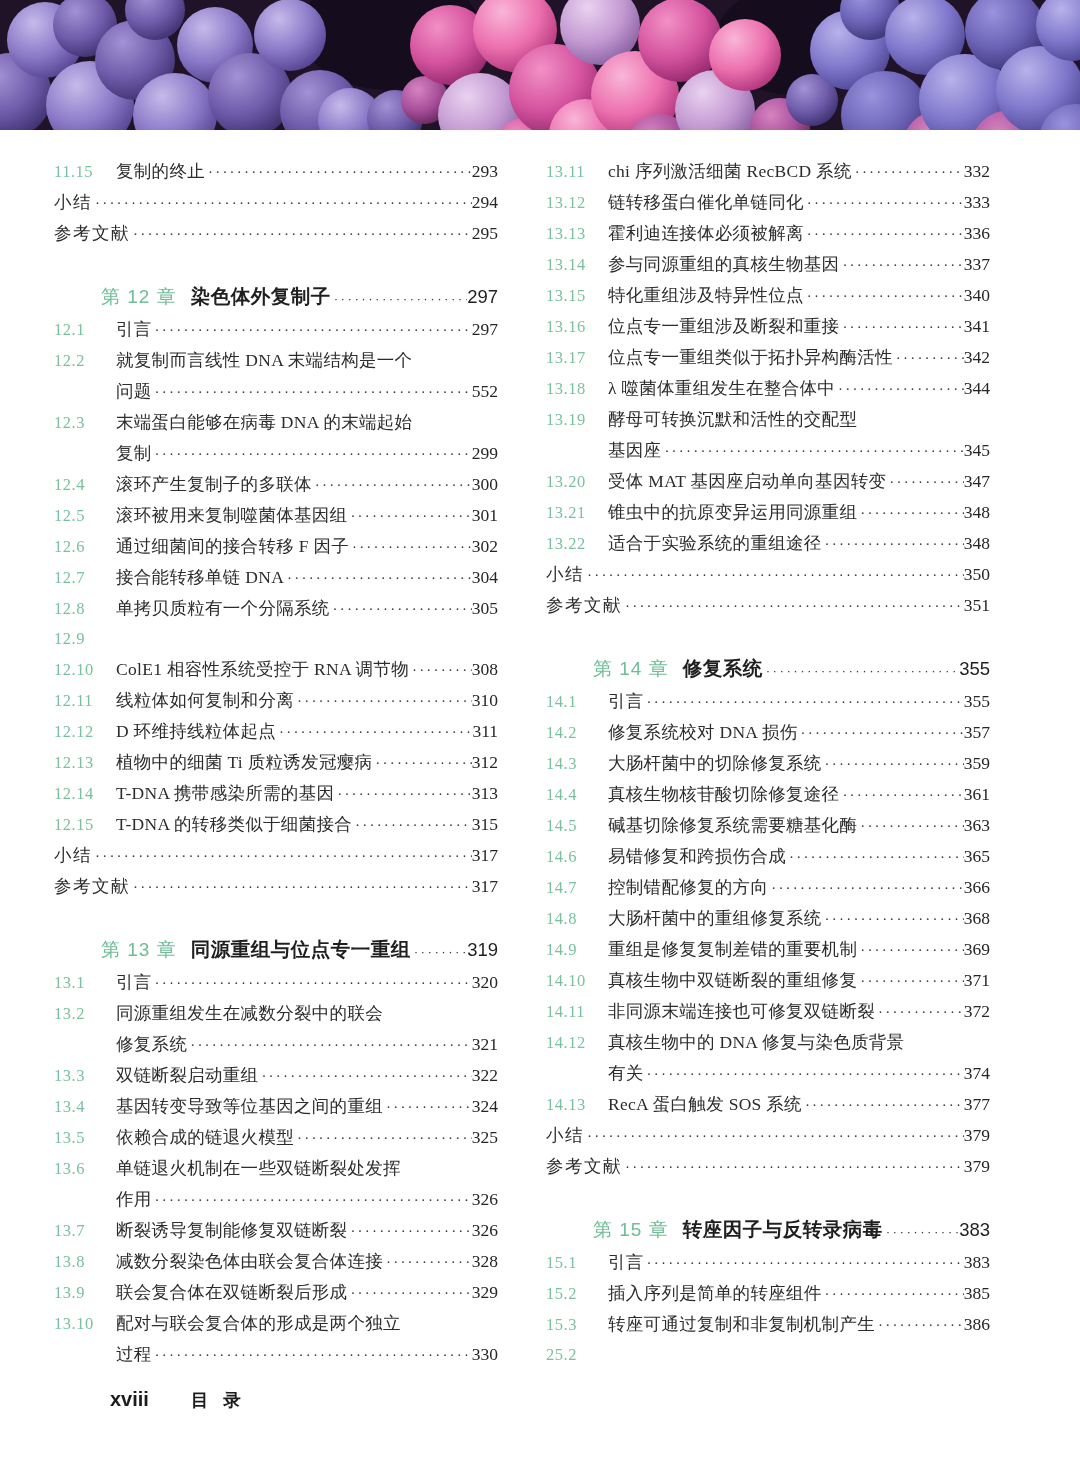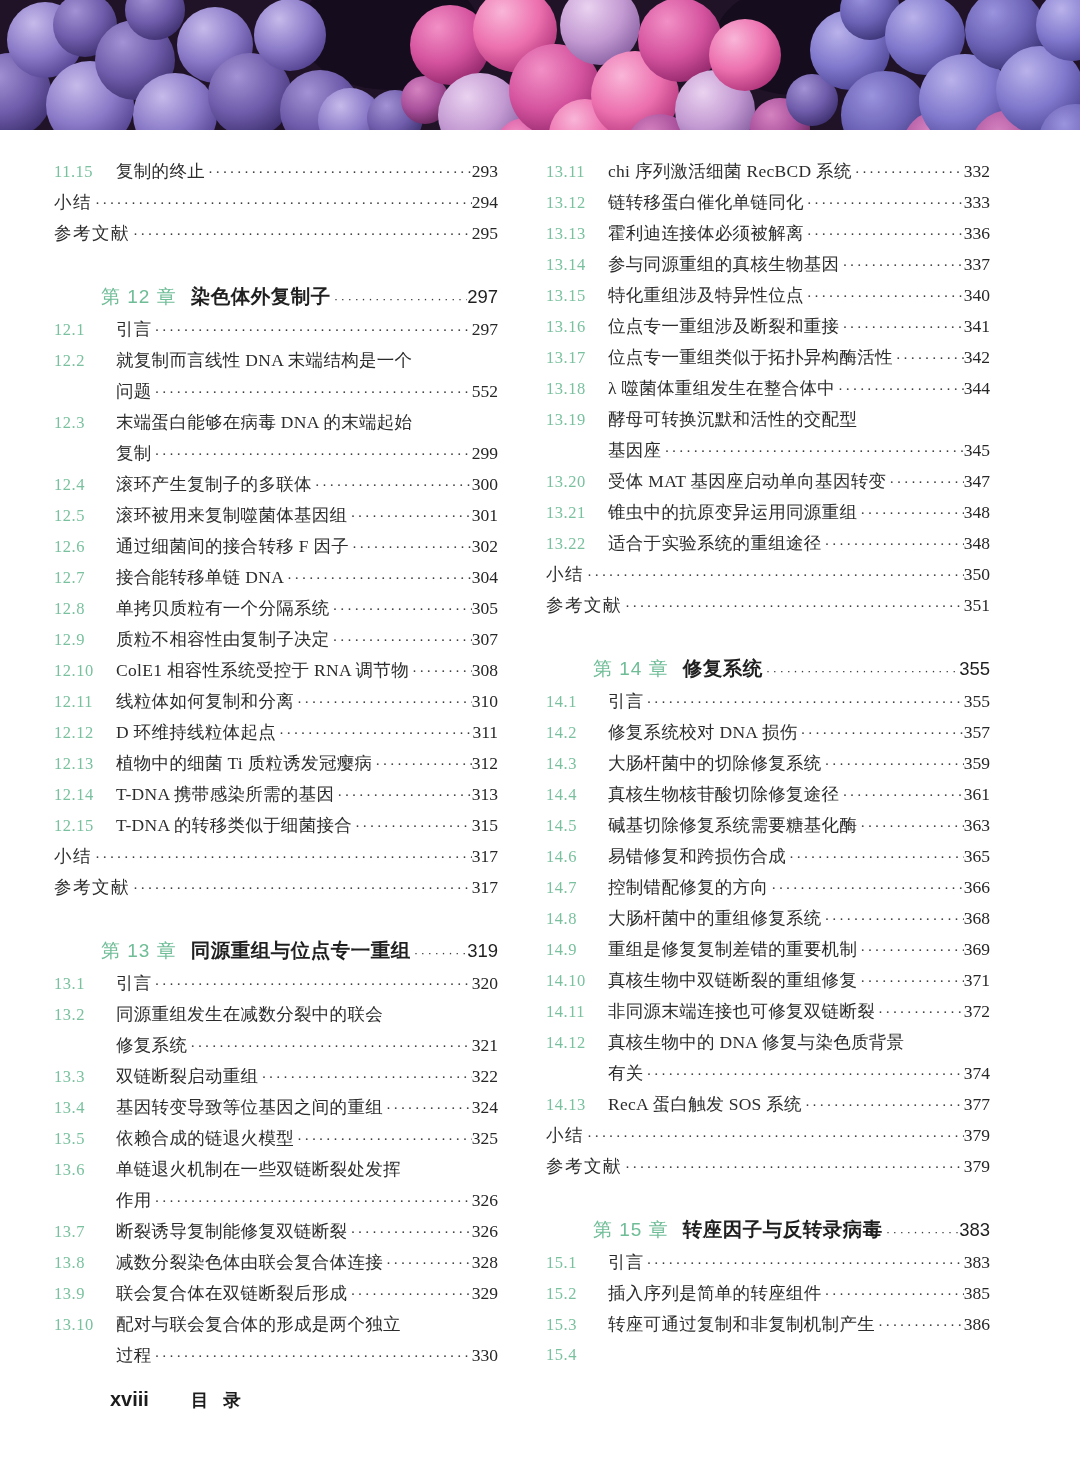--- a/index.html
+++ b/index.html
@@ -223,25 +223,20 @@
       <div class="row section">
         <span class="num">12.8</span>
         <span class="rest">
           <span class="title">单拷贝质粒有一个分隔系统</span>
           <span class="leader"></span>
           <span class="pageno">305</span>
         </span>
       </div>
       <div class="row section">
         <span class="num">12.9</span>
-        <span class="rest">
-          <span class="title">质粒不相容性由复制子决定</span>
-          <span class="leader"></span>
-          <span class="pageno">307</span>
-        </span>
       </div>
       <div class="row section">
         <span class="num">12.10</span>
         <span class="rest">
           <span class="title">ColE1 相容性系统受控于 RNA 调节物</span>
           <span class="leader"></span>
           <span class="pageno">308</span>
         </span>
       </div>
       <div class="row section">
@@ -662,21 +657,21 @@
       </div>
       <div class="row section">
         <span class="num">15.3</span>
         <span class="rest">
           <span class="title">转座可通过复制和非复制机制产生</span>
           <span class="leader"></span>
           <span class="pageno">386</span>
         </span>
       </div>
       <div class="row section">
-        <span class="num">15.4</span>
+        <span class="num">25.2</span>
       </div>
     </div>
 </div>
 
 <div class="footer">
   <span class="roman">xviii</span>
   <span class="ftitle">目 录</span>
 </div>
 
 </body></html>

